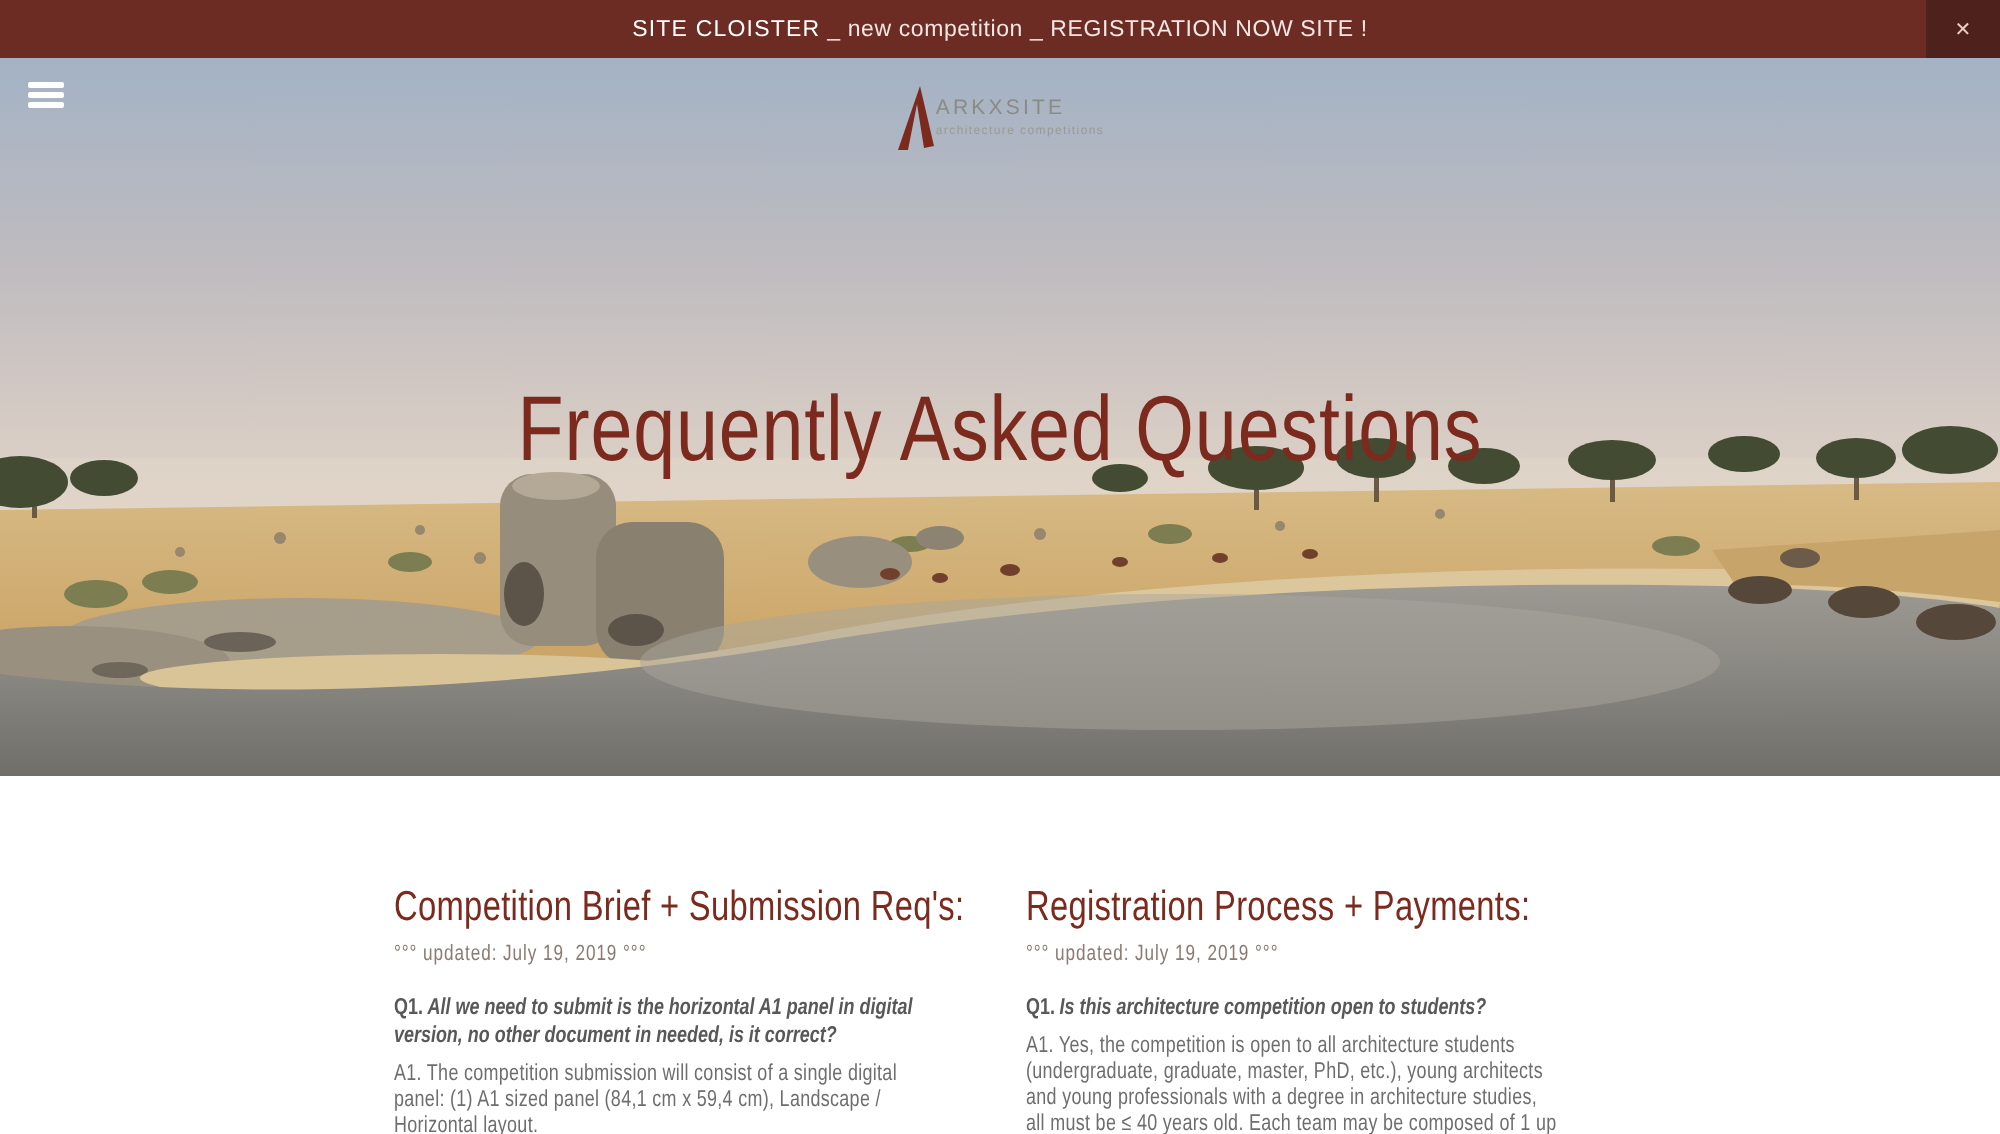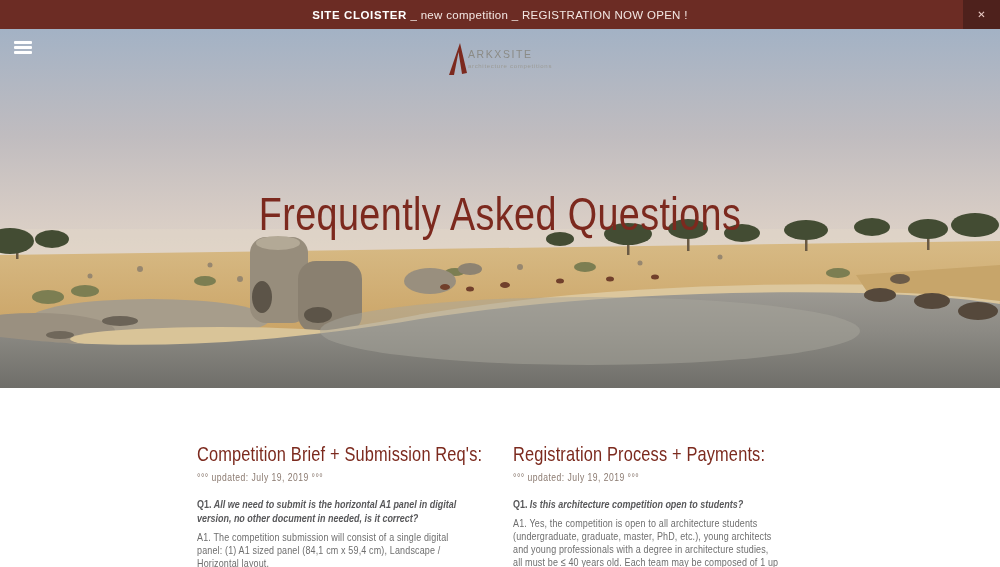--- a/index.html
+++ b/index.html
@@ -7,21 +7,21 @@
     width:1000px;height:567px;overflow:hidden;background:#fff;
     font-family:"Liberation Sans",sans-serif;
     -webkit-font-smoothing:antialiased;
   }
   
   .banner{
     position:relative;height:29px;background:#6c2c24;
     display:flex;align-items:center;justify-content:center;
   }
   .banner-text{color:#f3e7e3;font-size:11.5px;letter-spacing:.3px;cursor:pointer;white-space:nowrap}
-  .banner-text .hl{color:#ffffff;font-weight:bold;letter-spacing:.6px}
+  .banner-text .hl{color:#ffffff;font-weight:normal;letter-spacing:.6px}
   .banner-close{
     position:absolute;right:0;top:0;width:37px;height:29px;background:#4e211c;
     color:#eccdc7;font-size:10px;display:flex;align-items:center;justify-content:center;
     cursor:pointer;
   }
   
   .hero{position:relative;height:359px;overflow:hidden;background:#b7c0cb}
   .hero svg.scene{position:absolute;left:0;top:0;width:1000px;height:359px;display:block}
   .menu{position:absolute;left:14px;top:12px;width:18px;cursor:pointer;z-index:4}
   .menu i{display:block;height:2.5px;background:#ffffff;margin-bottom:2.6px;border-radius:1px}
@@ -51,21 +51,21 @@
   .q{margin:0 0 6px;font-size:11.5px;line-height:14px;color:#58585a;font-weight:bold;white-space:pre-line}
   .q .q-label{font-style:normal;margin-right:3px}
   .q .q-text{font-style:italic}
   .a{margin:0;font-size:11.5px;line-height:13px;color:#6e6e6e;letter-spacing:.2px;white-space:pre-line}
 </style>
 </head>
 <body>
 
 <div class="banner">
   <div class="banner-text">
-    <span class="hl">SITE CLOISTER</span><span> _ new competition _ REGISTRATION NOW OPEN !</span>
+    <span class="hl">SITE CLOISTER</span><span> _ new competition _ REGISTRATION NOW SITE !</span>
   </div>
   <div class="banner-close">✕</div>
 </div>
 
 <div class="hero">
   <svg class="scene" viewBox="0 0 1000 359" preserveAspectRatio="none" aria-hidden="true">
     <defs>
       <linearGradient id="sky" x1="0" y1="0" x2="0" y2="1">
         <stop offset="0" stop-color="#a3b2c5"></stop>
         <stop offset=".45" stop-color="#c0bcbf"></stop>

